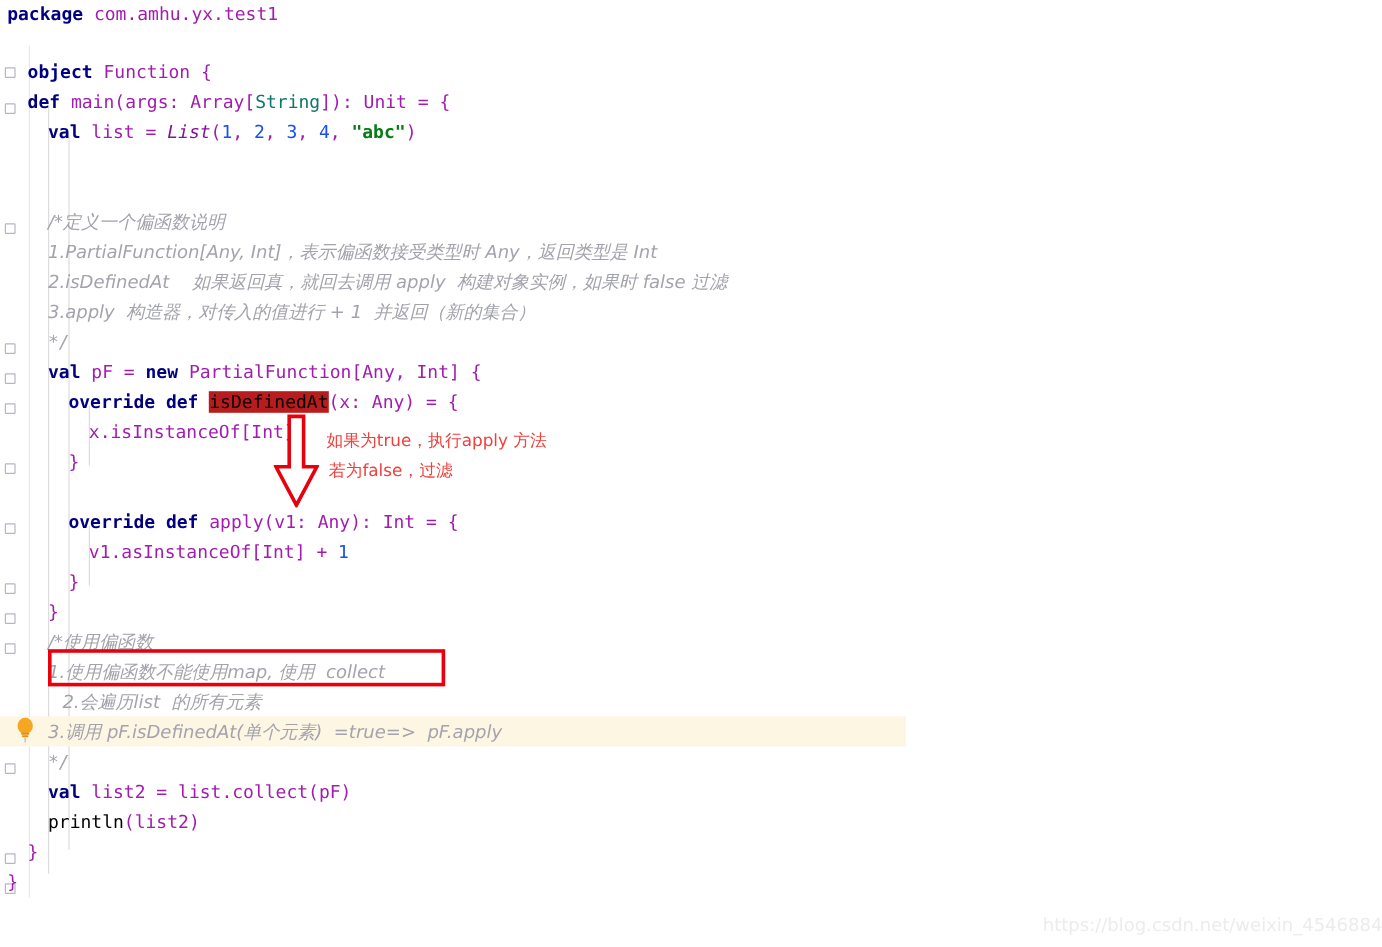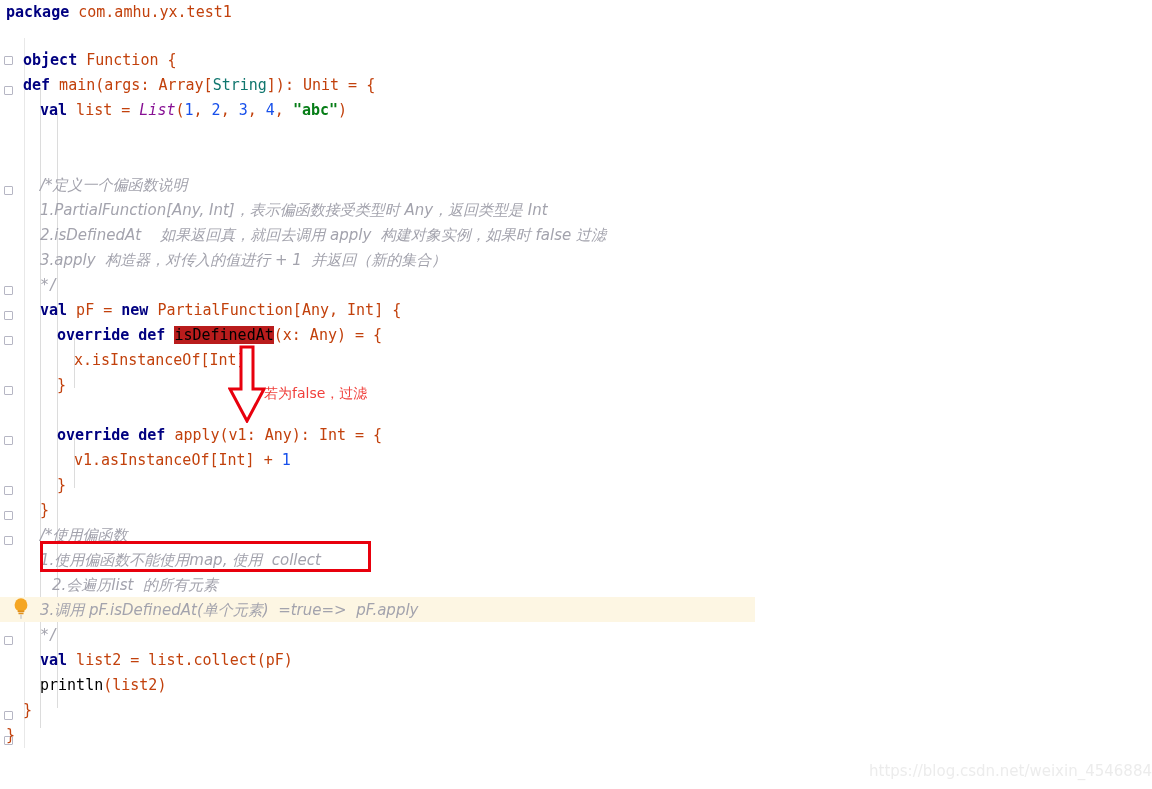--- a/index.html
+++ b/index.html
@@ -61,21 +61,21 @@
     font-family: "DejaVu Sans Mono", "Liberation Mono", monospace;
     color: #000000;
   }
 
   
   .kw      { color: #000080; font-weight: bold; text-align: right; }
   .type    { color: #0f766e; }
   .clsp    { color: #871094; font-style: italic; }
   .num     { color: #1750eb; }
   .str     { color: #067d17; font-weight: bold; }
-  .ident   { color: #c2410c; }
+  .ident   { color: #a21caf; }
   .fn-it   { }
   .hl-ident{ background: #b91c1c; }
 
   
   .cmt {
     color: #a3a3ad;
     font-style: italic;
   }
   .cmt-cn {
     font-family: "DejaVu Sans", "Liberation Sans", sans-serif;
@@ -181,21 +181,22 @@
       <div class="line" style="top: 698px; left: 23px;"><span class="ident">}</span></div>
       <div class="line" style="top: 723px; left: 6px;"><span class="ident">}</span></div>
     </div>
 
   <div class="red-box" id="red-box" style="left: 40px; top: 541px; width: 331px; height: 31px;"></div>
 
   <svg class="arrow-svg" id="arrow-svg" viewBox="0 0 38 78" preserveAspectRatio="none" width="38" height="78" style="left: 228px; top: 345px;">
     <polygon points="13,2 25,2 25,44 36,44 19,76 2,44 13,44" fill="#ffffff" stroke="#e8000d" stroke-width="3" stroke-linejoin="miter"></polygon>
   </svg>
 
-  <div class="red-note" style="left:264px; top:382px;">若为false，过滤</div>
+  <div class="red-note" style="left:272px; top:357px;">如果为true，执行apply 方法</div>
+  <div class="red-note" style="left:274px; top:382px;">若为false，过滤</div>
 
   <svg class="bulb" id="bulb-svg" width="16" height="22" viewBox="0 0 16 22" style="left: 13px; top: 597px;">
     <ellipse cx="8" cy="8" rx="6.4" ry="6.8" fill="#f5a623"></ellipse>
     <rect x="4.6" y="13.6" width="6.8" height="1.6" rx="0.6" fill="#e0901c"></rect>
     <rect x="5.4" y="15.8" width="5.2" height="1.5" rx="0.6" fill="#e0901c"></rect>
     <rect x="7.3" y="17.6" width="1.4" height="4.2" fill="#c9c9c9"></rect>
   </svg>
 
   <div class="watermark" style="left:869px; top:762px;">https://blog.csdn.net/weixin_45468845</div>
 </div>

